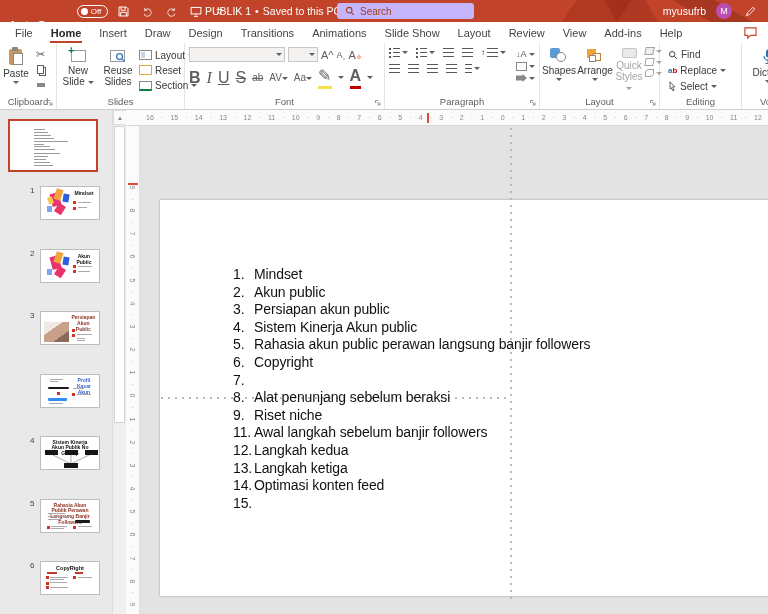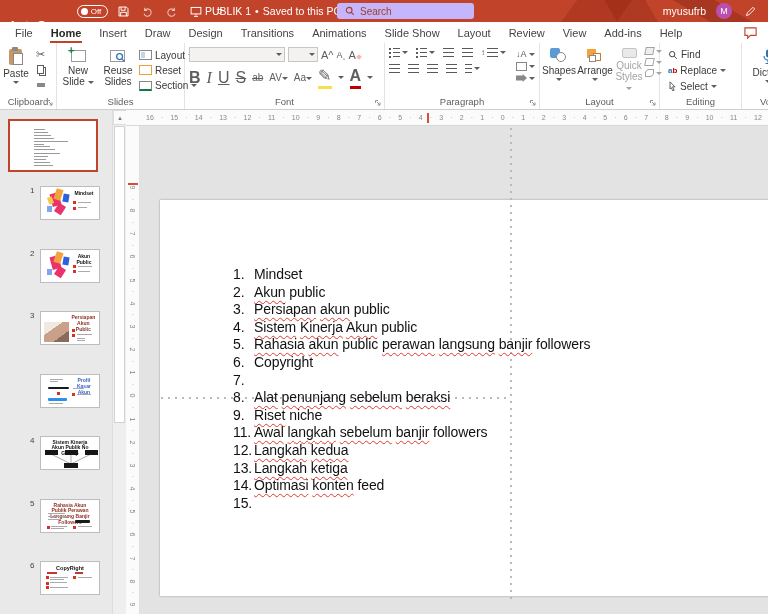--- a/index.html
+++ b/index.html
@@ -83,21 +83,21 @@
   .canvas { position:absolute; left:140px; top:126px; width:628px; height:488px;
      background:#E3E3E3; }
   .slide { position:absolute; left:20px; top:74px; width:616px; height:396px; background:#fff; box-shadow:0 0 2px rgba(0,0,0,.35); }
   .vguide { position:absolute; left:370px; top:2px; width:2px; height:472px;
      background:repeating-linear-gradient(to bottom,#B9B9B9 0 2px,transparent 2px 7px); }
   .hguide { position:absolute; left:21px; top:271px; width:349px; height:2px;
      background:repeating-linear-gradient(to right,#B9B9B9 0 2px,transparent 2px 7px); }
   .slidelist { position:absolute; left:93px; top:140px; font-size:14px; line-height:17.6px; color:#111; letter-spacing:-0.1px; }
   .li { display:flex; }
   .li .num { width:21px; flex:none; }
-  .sq { text-decoration:underline; text-decoration-style:wavy; text-decoration-color:#E0392B; text-decoration-thickness:1px; text-underline-offset:3px;text-align:center; }
+  .sq { text-decoration-style:wavy; text-decoration-color:#E0392B; text-decoration-thickness:1px; text-underline-offset:3px;text-align:center; }
 
   svg { display:block; }
 </style>
 </head>
 <body>
 
 <div class="titlebar">
   <div class="pattern"></div>
   <div class="tb-left">
     <span class="tb-label">AutoSave</span>

